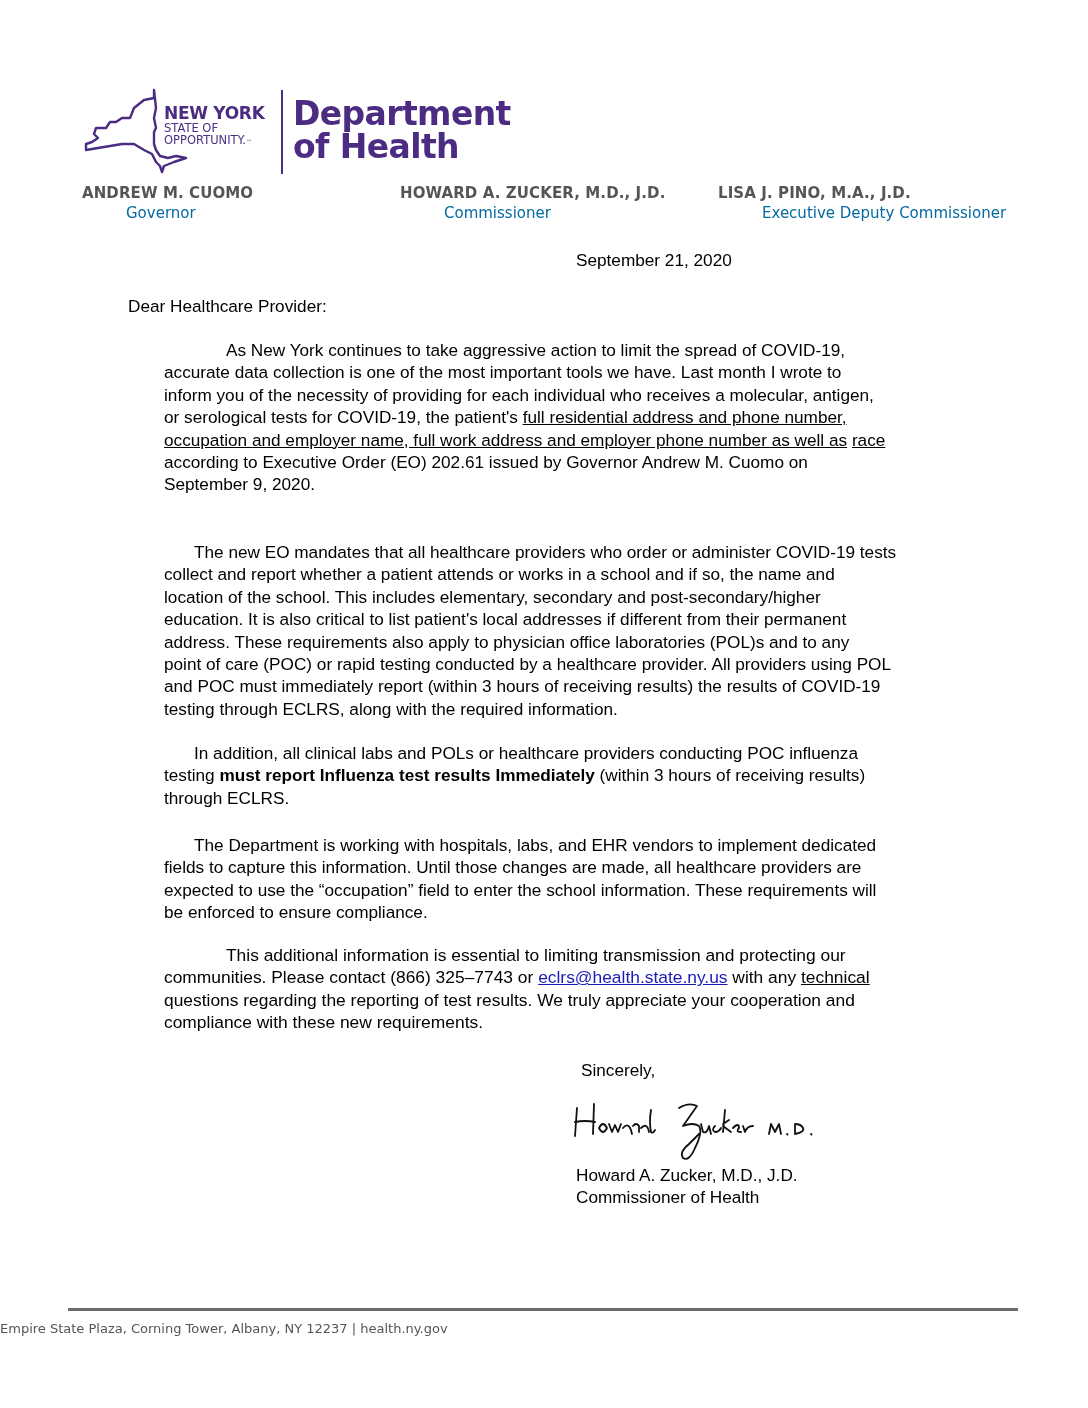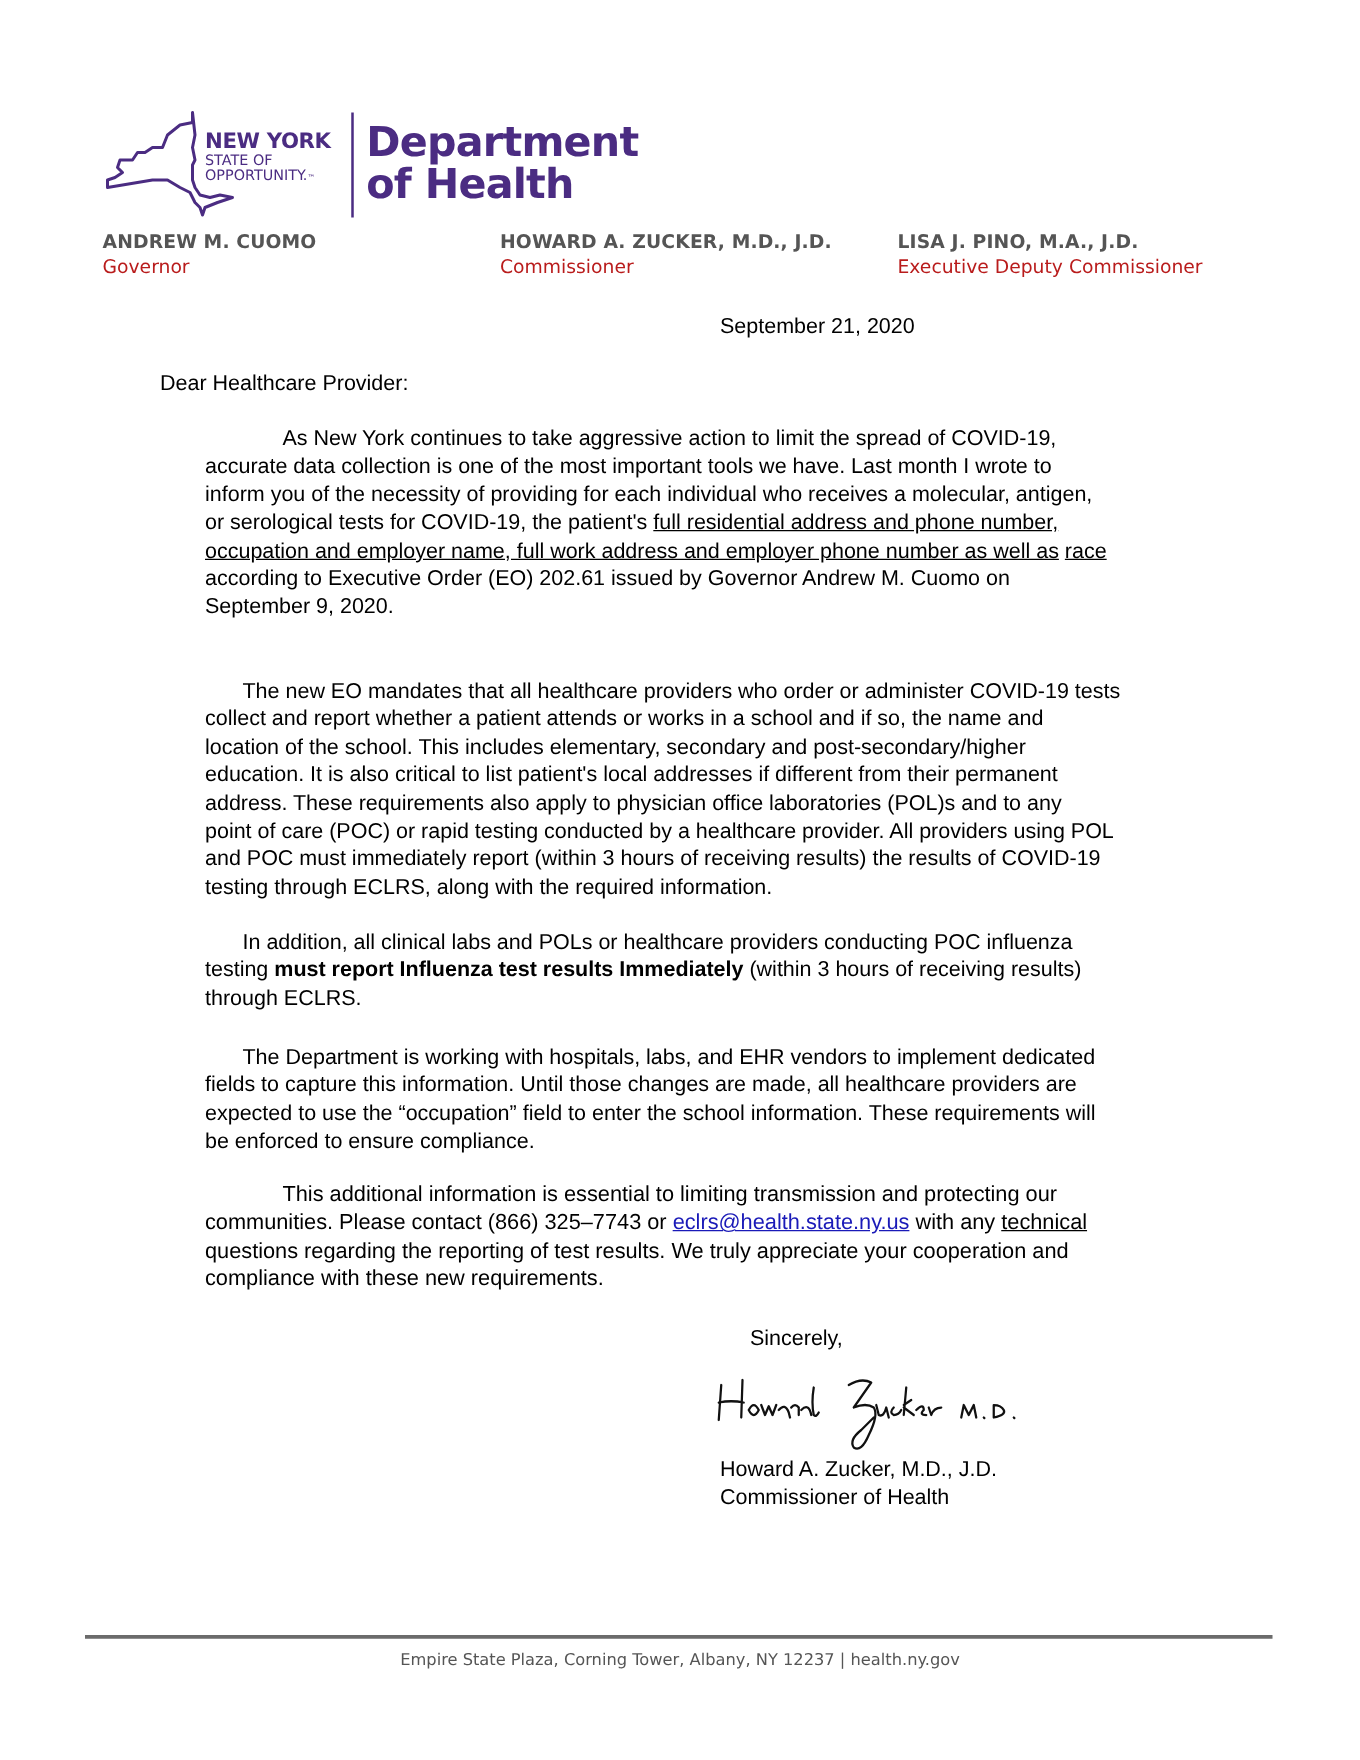--- a/index.html
+++ b/index.html
@@ -9,48 +9,48 @@
   
   .ny-map { left: 82px; top: 88px; width: 110px; height: 88px; }
   .ny-text { left: 164px; top: 104px; color: #4b2c82; font-family: "DejaVu Sans", sans-serif; }
   .ny-text .ny-big { font-weight: bold; font-size: 17px; letter-spacing: -0.3px; line-height: 18px; }
   .ny-text .ny-small { font-size: 11.5px; line-height: 12px; }
   .ny-divider { left: 281px; top: 90px; width: 2px; height: 84px; background: #4b2c82; }
   .doh { left: 293px; top: 97px; color: #4b2c82; font-family: "DejaVu Sans", sans-serif; font-weight: bold; font-size: 33px; line-height: 33px; letter-spacing: -0.6px; }
 
   .officer { font-family: "DejaVu Sans", sans-serif; color: #555; }
   .officer .name { font-weight: bold; font-size: 15px; letter-spacing: 0.1px; line-height: 20px; }
-  .officer .title { font-size: 15px; color: #b91c1c; line-height: 20px; }
+  .officer .title { font-size: 15px; color: #0369a1; line-height: 20px; margin-left: 44px; }
   .off1 { left: 82px; top: 183px; }
   .off2 { left: 400px; top: 183px; }
   .off3 { left: 718px; top: 183px; }
 
   
   .letter { font-size: 17.2px; line-height: 22.4px; }
   .date { left: 576px; top: 249px; }
   .salutation { left: 128px; top: 295px; }
   .para { left: 128px; width: 830px; }
   .p1 { top: 339px; }
   .p2 { top: 541px; }
   .p3 { top: 742px; }
   .p4 { top: 834px; }
   .p5 { top: 944px; font-size: 17.4px; }
   .para .line { display: block; white-space: nowrap; margin-left: 36px; }
   .indent-lg { padding-left: 62px; }
   .indent-sm { padding-left: 30px; }
   u { text-decoration: underline; }
   .link { color: #1a1ab8; text-decoration: underline; }
 
-  .closing { left: 600px; top: 1059px; }
+  .closing { left: 581px; top: 1059px; }
   .signature { left: 567px; top: 1088px; width: 285px; height: 82px; }
   .signer { left: 576px; top: 1164px; }
 
   
   .footer-rule { left: 68px; top: 1308px; width: 950px; height: 3px; background: #6b6b6b; }
-  .footer { left: 0; top: 1321px; width: 1088px; text-align: center; font-family: "DejaVu Sans", sans-serif; font-size: 13px; color: #555; }
+  .footer { left: 0; top: 1321px; width: 1088px; font-family: "DejaVu Sans", sans-serif; font-size: 13px; color: #555; }
 </style>
 </head>
 <body>
 
 <div class="abs ny-map">
   <svg width="110" height="88" viewBox="0 0 110 88" fill="none" stroke="#4b2c82" stroke-width="2.4" stroke-linejoin="round" stroke-linecap="round">
     <path d="M72 2 L72 10 L62 12 L52 20 L48 30 L40 30 L34 34 L28 34 L24 40 L14 40 L12 46 L16 50 L10 54 L4 56 L4 62 L40 56 L52 56 L62 62 L70 66 L74 74 L78 78 L80 84 L82 78 L92 74 L104 70 L94 68 L86 70 L78 68 L74 62 L72 56 L72 44 L74 40 L72 30 L74 20 L72 2 Z"></path>
   </svg>
 </div>
 <div class="abs ny-text">

